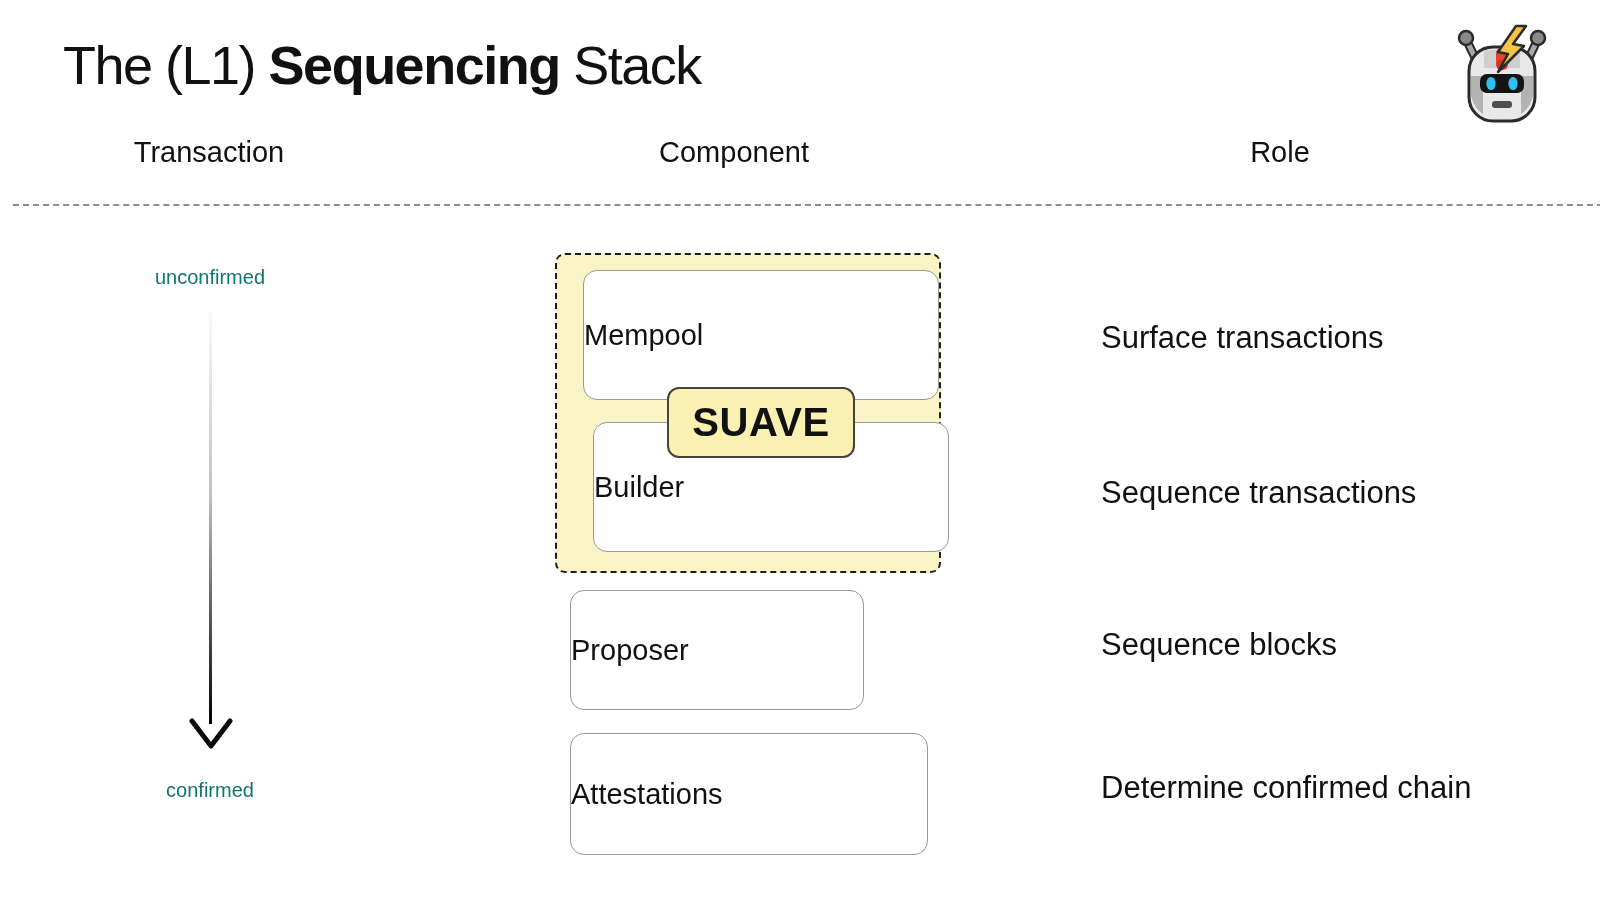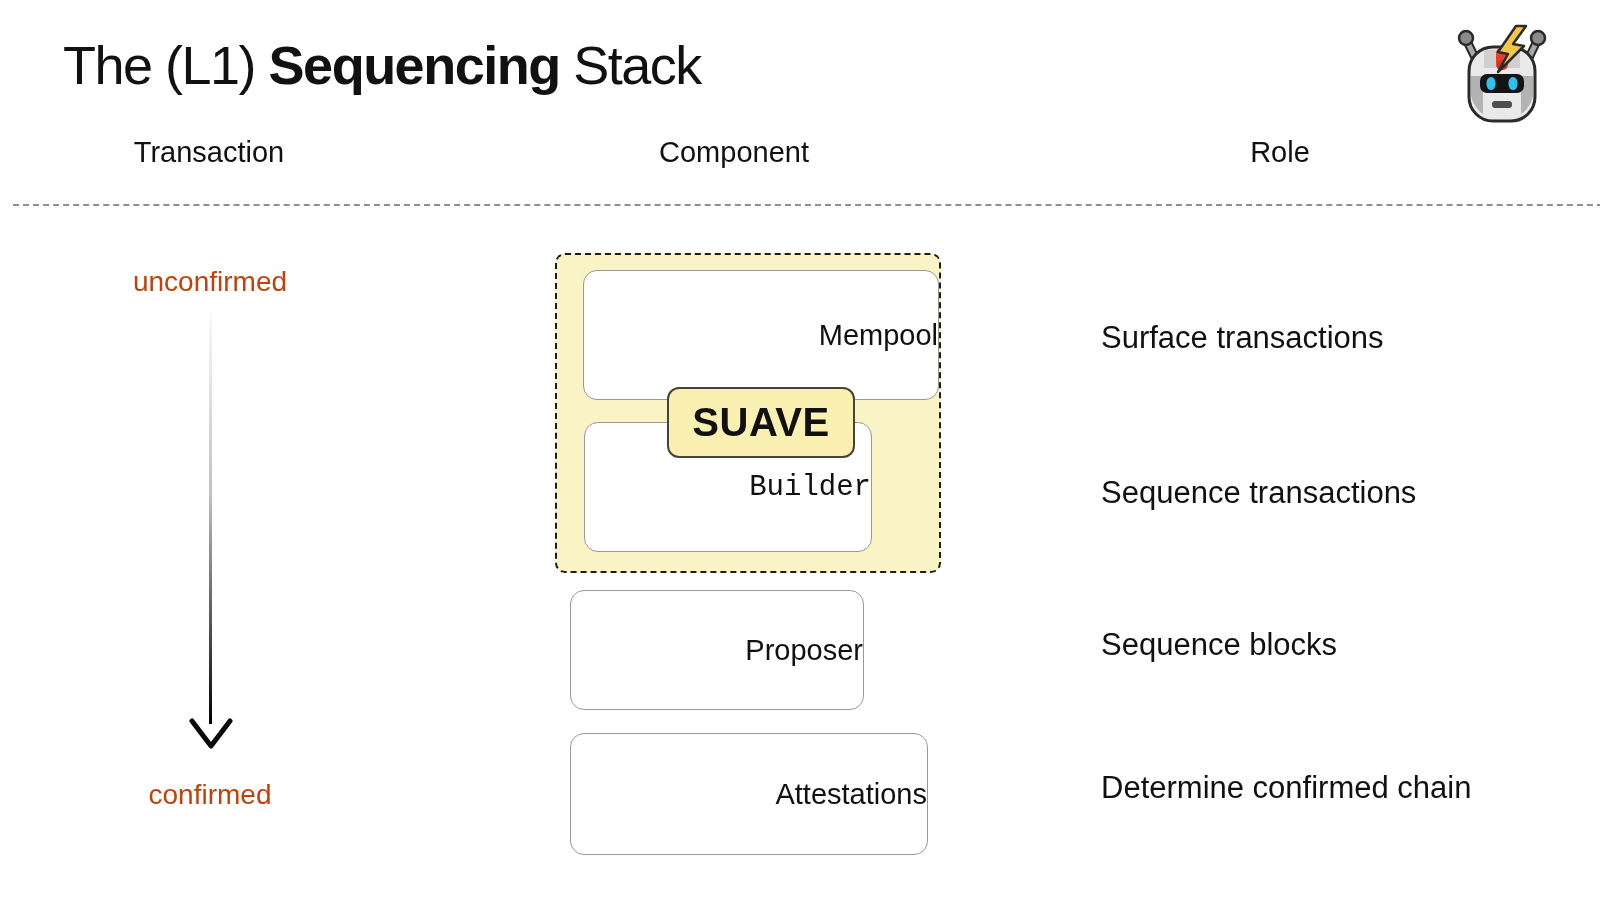--- a/index.html
+++ b/index.html
@@ -12,33 +12,33 @@
   .title{left:50px;top:34px;font-size:54px;letter-spacing:-1.5px;font-weight:500;white-space:nowrap;}
   .title .emph{font-weight:800;}
   
   .col-header{top:136px;width:220px;text-align:center;font-size:29px;font-weight:400;}
   .col-transaction{left:86px;}
   .col-component{left:611px;}
   .col-role{left:1157px;}
   
   .separator{left:0;top:204px;width:1600px;height:0;border-top:2px dashed #8f8f8f;}
   
-  .flow-label{width:240px;text-align:center;font-size:28px;color:#c2410c;font-weight:500;}
+  .flow-label{width:240px;text-align:center;font-size:20px;color:#0f766e;font-weight:500;}
   .flow-top{left:77px;top:266px;}
   .flow-bottom{left:77px;top:779px;}
   .arrow-shaft{left:196px;top:312px;width:3px;height:412px;
     background:linear-gradient(to bottom, rgba(0,0,0,0.02), rgba(0,0,0,0.25) 45%, #000 100%);}
   .arrow-head{left:176px;top:718px;}
   
   .suave-container{left:542px;top:253px;width:386px;height:320px;border-radius:10px;
     border:2.5px dashed #1d1d1d;box-sizing:border-box;}
   .comp-box{background:#fff;border:1.5px solid #999999;border-radius:14px;box-sizing:border-box;
-    display:flex;align-items:center;justify-content:flex-end;font-size:29px;font-weight:500;}
+    display:flex;align-items:center;justify-content:flex-start;font-size:29px;font-weight:500;}
   .box-mempool{left:13px;top:15px;width:356px;height:130px;}
-  .box-builder{left:14px;top:167px;width:288px;height:130px;font-family:Liberation Mono, monospace;}
+  .box-builder{left:23px;top:167px;width:356px;height:130px;}
   .suave-badge{left:97px;top:132px;width:188px;height:71px;border-radius:12px;
     border:2px solid #45443b;box-sizing:border-box;display:flex;align-items:center;justify-content:center;
     font-size:40px;font-weight:800;letter-spacing:0.5px;z-index:3;}
   .box-proposer{left:557px;top:590px;width:294px;height:120px;}
   .box-attestations{left:557px;top:733px;width:358px;height:122px;}
   
   .role-label{left:1088px;font-size:31px;font-weight:500;white-space:nowrap;}
   .role-0{top:320px;}
   .role-1{top:475px;}
   .role-2{top:627px;}

